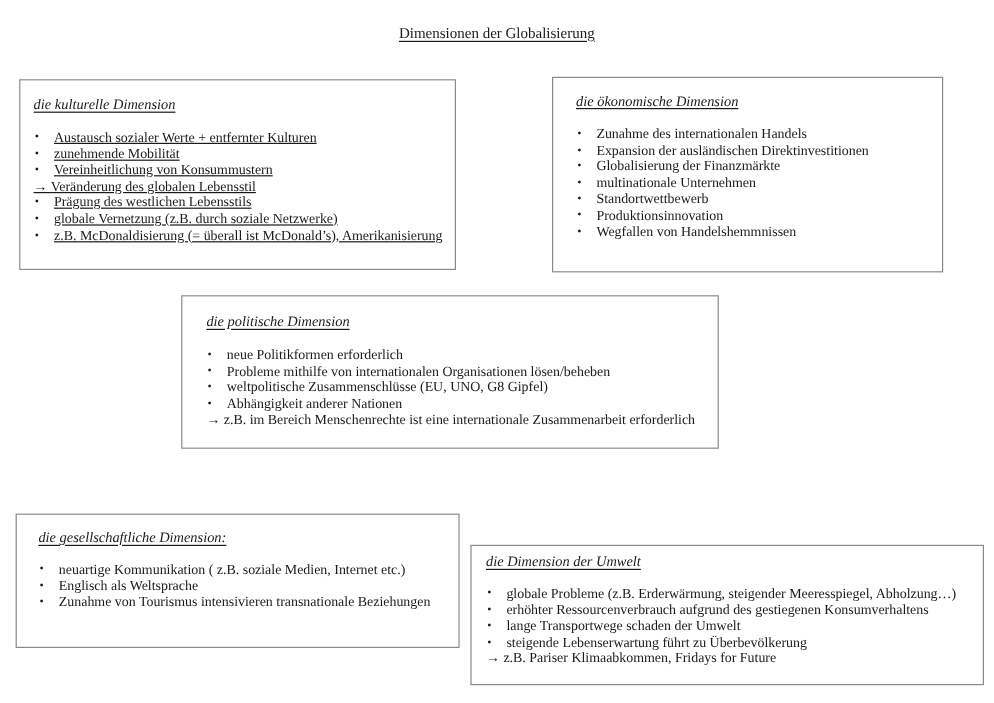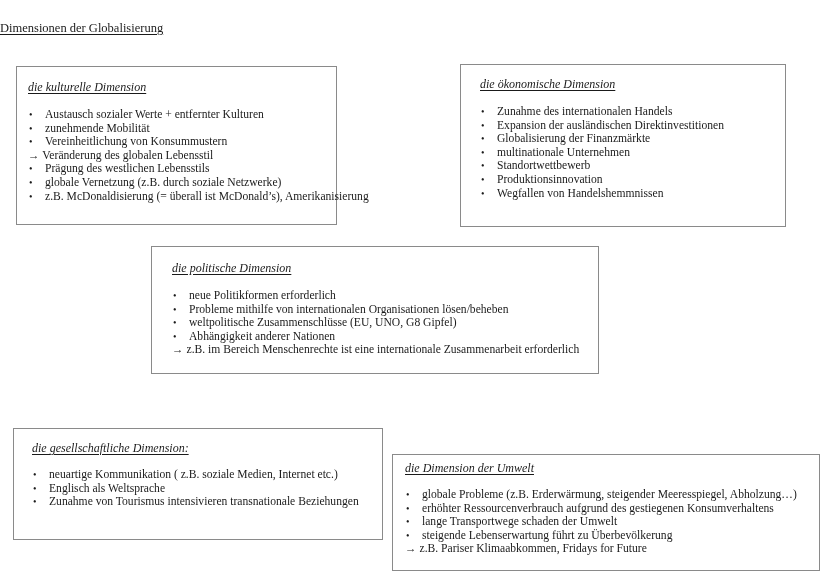--- a/index.html
+++ b/index.html
@@ -13,21 +13,21 @@
       position: relative;
       overflow: hidden;
       font-family: "Liberation Serif", "DejaVu Serif", serif;
       color: #1a1a1a;
     }
     .page-title {
       position: absolute;
       top: 21px;
       left: 0;
       width: 828px;
-      text-align: left;
+      text-align: center;
       font-size: 12.5px;
       text-decoration: underline;
       text-underline-offset: 2px;
     }
     .box {
       position: absolute;
       box-sizing: border-box;
       border: 1.5px solid #8a8a8a;
       background: #ffffff;
       padding: 0;
@@ -59,23 +59,23 @@
       content: "\2022";
       position: absolute;
       left: 1px;
       top: 0;
       font-size: 10px;
     }
     .box-list li.arrow {
       padding-left: 0;
     }
 
-    #box-kulturell { left: 16px; top: 66px; width: 321px; height: 159px; }
+    #box-kulturell { left: 16px; top: 66px; width: 364px; height: 159px; }
     #box-kulturell .box-heading { left: 11px; top: 13px; }
-    #box-kulturell .box-list { left: 11px; top: 41px; }
+    #box-kulturell .box-list { left: 11px; top: 41px; text-decoration: underline; }
 
     #box-oekonomisch { left: 460px; top: 64px; width: 326px; height: 163px; }
     #box-oekonomisch .box-heading { left: 19px; top: 12px; }
     #box-oekonomisch .box-list { left: 19px; top: 40px; }
 
     #box-politisch { left: 151px; top: 246px; width: 448px; height: 128px; }
     #box-politisch .box-heading { left: 20px; top: 14px; }
     #box-politisch .box-list { left: 20px; top: 42px; }
 
     #box-gesellschaftlich { left: 13px; top: 428px; width: 370px; height: 112px; padding-left: 24px; }

